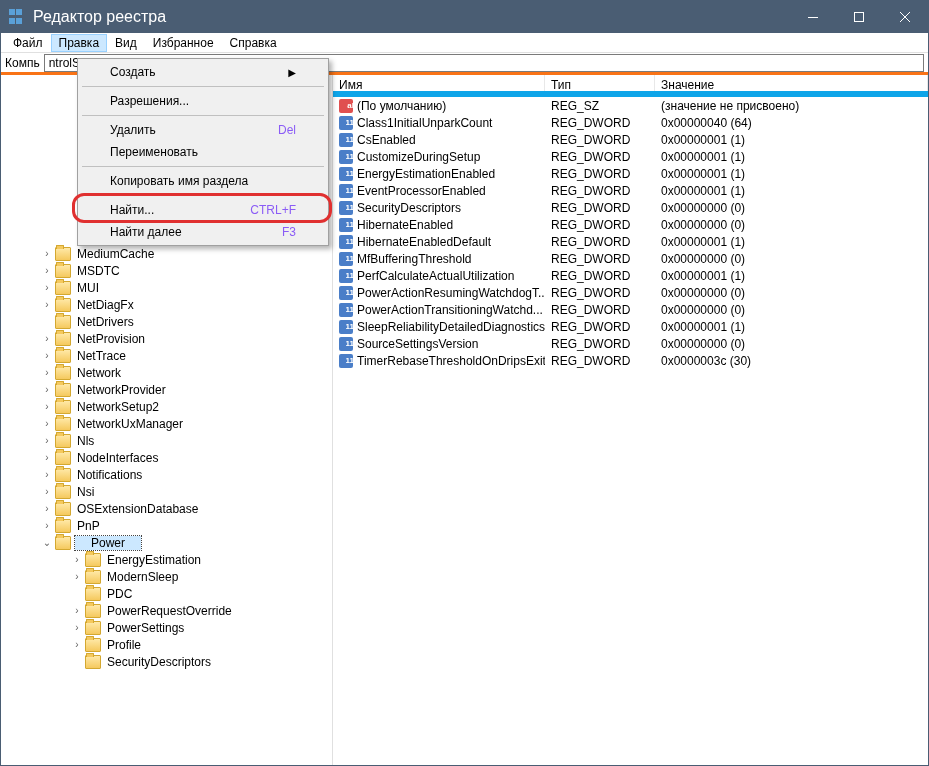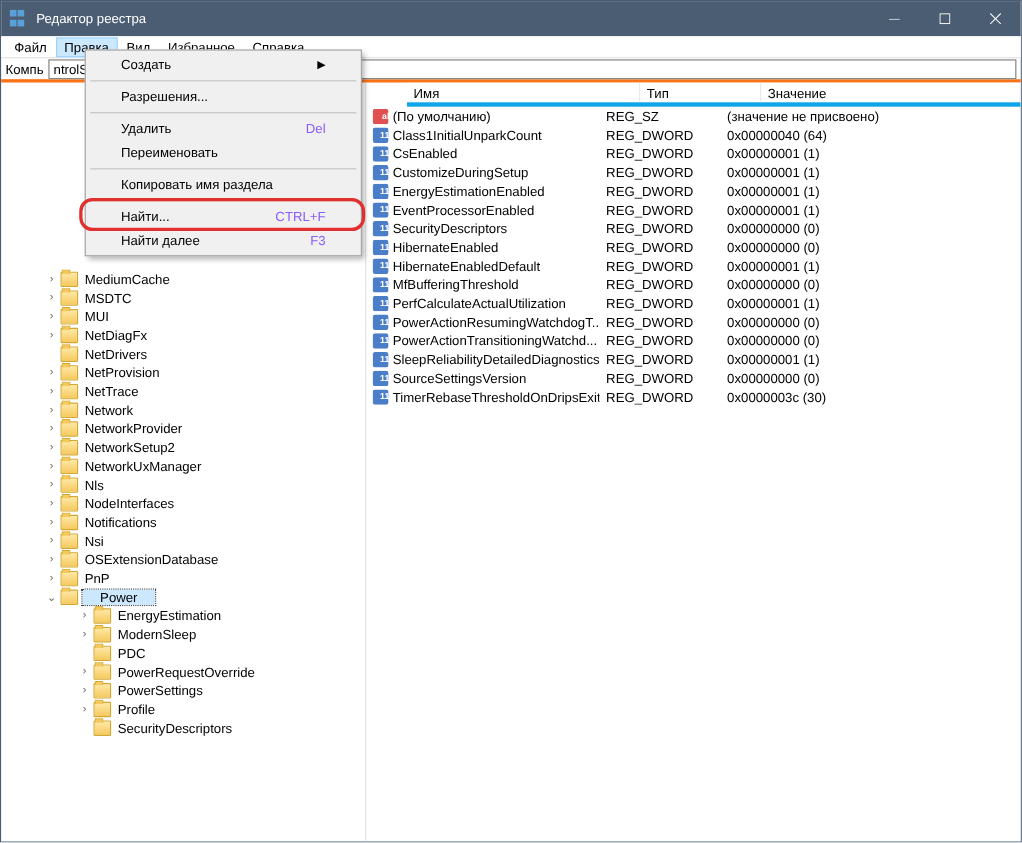--- a/index.html
+++ b/index.html
@@ -1,21 +1,21 @@
 <!DOCTYPE html>
 <html><head>
 <meta charset="utf-8">
 <style>
 * { margin: 0; padding: 0; box-sizing: border-box; font-family: 'Segoe UI', Tahoma, sans-serif; font-size: 12px; user-select: none; }
 body { background: #fff; }
 .window { width: 929px; height: 766px; background: #fff; border: 1px solid #4a5d73; position: relative; overflow: hidden; }
 .titlebar { height: 32px; background: #4a5d73; display: flex; align-items: center; color: #fff; }
 .titlebar-icon { width: 16px; height: 16px; margin: 0 8px; display: flex; flex-wrap: wrap; gap: 1px; }
 .titlebar-icon span { width: 6px; height: 6px; background: #5aa0d8; }
-.titlebar-text { flex: 1; font-size: 12px; }
+.titlebar-text { flex: 1; font-size: 16px; }
 .titlebar-controls { display: flex; }
 .titlebar-btn { width: 46px; height: 32px; display: flex; align-items: center; justify-content: center; color: #fff; }
 .menubar { height: 20px; background: #fff; display: flex; align-items: center; padding: 0 4px; border-bottom: 1px solid #e0e0e0; }
 .menu-item { padding: 2px 8px; cursor: default; }
 .menu-item.active { background: #cce8ff; border: 1px solid #99d1ff; padding: 1px 7px; }
 .addressbar { height: 22px; display: flex; align-items: center; border-bottom: 3px solid #f97316; padding: 0 4px; }
 .addr-label { margin-right: 4px; }
 .addr-input { flex: 1; border: 1px solid #7a7a7a; padding: 1px 4px; height: 18px; background: #fff; }
 .content { display: flex; height: calc(100% - 74px); position: relative; }
 .tree-pane { width: 332px; border-right: 1px solid #e0e0e0; overflow: hidden; position: relative; }
@@ -25,34 +25,34 @@
 .tree-pane::-webkit-scrollbar-thumb, .list-pane::-webkit-scrollbar-thumb, .tree-scroll::-webkit-scrollbar-thumb { background: #c0c0c0; border: 1px solid #a0a0a0; }
 .tree-pane::-webkit-scrollbar-button, .list-pane::-webkit-scrollbar-button, .tree-scroll::-webkit-scrollbar-button { background: #f0f0f0; border: 1px solid #c0c0c0; height: 17px; }
 .list-pane { flex: 1; overflow: auto; }
 .tree-node { display: flex; align-items: center; height: 17px; padding-left: 40px; white-space: nowrap; cursor: default; }
 .tree-node.child { padding-left: 70px; }
 .tree-node .expander { width: 12px; height: 12px; margin-right: 2px; display: flex; align-items: center; justify-content: center; color: #666; font-size: 10px; }
 .tree-node .folder-icon { width: 16px; height: 14px; background: linear-gradient(#ffe9a8, #f5c95e); border: 1px solid #d4a830; border-radius: 1px; margin-right: 4px; position: relative; }
 .tree-node .folder-icon::before { content: ''; position: absolute; top: -3px; left: 0; width: 6px; height: 3px; background: #f5c95e; border: 1px solid #d4a830; border-bottom: none; border-radius: 1px 1px 0 0; }
 .tree-node.selected .label { background: #cce8ff; outline: 1px dotted #444; padding: 0 16px; }
 .tree-node .label { padding: 0 2px; }
-.list-header { display: flex; height: 22px; border-bottom: 4px solid #0ea5e9; background: #fff; margin-left: 37px; }
+.list-header { display: flex; height: 22px; border-bottom: 6px solid #0ea5e9; background: #fff; }
 .list-header .col { padding: 3px 6px; border-right: 1px solid #e8e8e8; }
 .col-name { width: 212px; }
 .col-type { width: 110px; }
 .col-value { flex: 1; }
 .list-row { display: flex; height: 17px; align-items: center; cursor: default; }
 .list-row .cell { padding: 0 6px; white-space: nowrap; overflow: hidden; text-overflow: ellipsis; }
 .reg-icon { width: 14px; height: 14px; margin-right: 4px; display: inline-flex; align-items: center; justify-content: center; font-size: 8px; font-weight: bold; border-radius: 2px; color: #fff; flex-shrink: 0; padding-left: 12px; }
 .reg-icon.sz { background: #e05050; }
 .reg-icon.dw { background: #4a7ec8; }
 .list-row .cell-name { width: 212px; display: flex; align-items: center; }
 .list-row .cell-type { width: 110px; }
 .list-row .cell-value { flex: 1; }
-.dropdown { position: absolute; top: 44px; left: 76px; width: 252px; background: #f0f0f0; border: 1px solid #a0a0a0; box-shadow: 3px 3px 5px rgba(0,0,0,0.3); padding: 2px; z-index: 100; }
+.dropdown { position: absolute; top: 57px; left: 76px; width: 252px; background: #f0f0f0; border: 1px solid #a0a0a0; box-shadow: 3px 3px 5px rgba(0,0,0,0.3); padding: 2px; z-index: 100; }
 .dropdown-item { display: flex; align-items: center; height: 22px; padding: 0 30px 0 30px; cursor: default; }
 .dropdown-item .label { flex: 1; }
 .dropdown-item .shortcut { color: #8b5cf6; }
 .dropdown-item .arrow { margin-left: auto; font-size: 10px; }
 .dropdown-sep { height: 1px; background: #c0c0c0; margin: 3px 2px; }
 .dropdown-highlight { position: absolute; border: 3px solid #e03030; border-radius: 12px; pointer-events: none; }
 </style>
 </head>
 <body>
 

